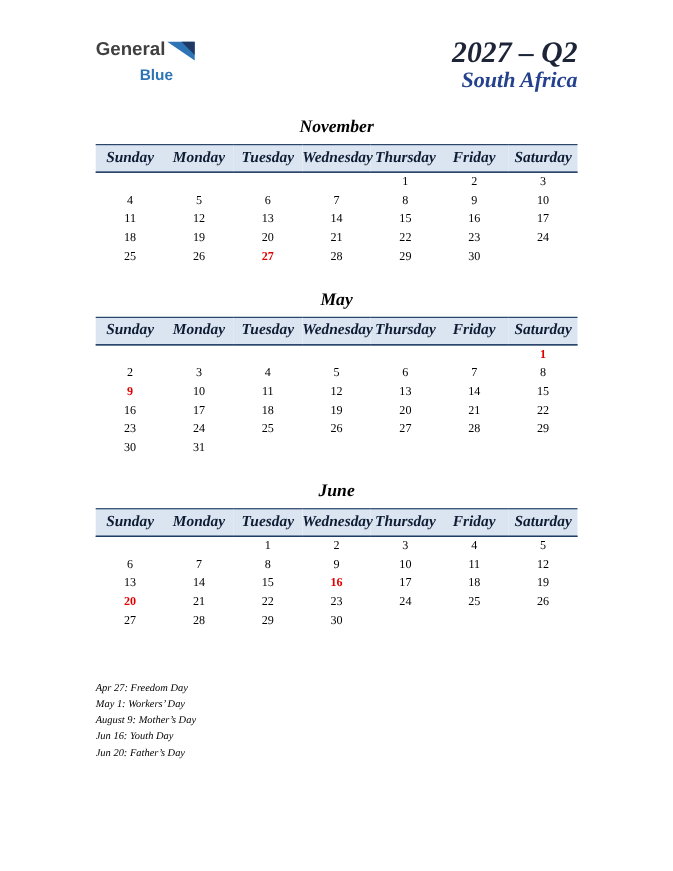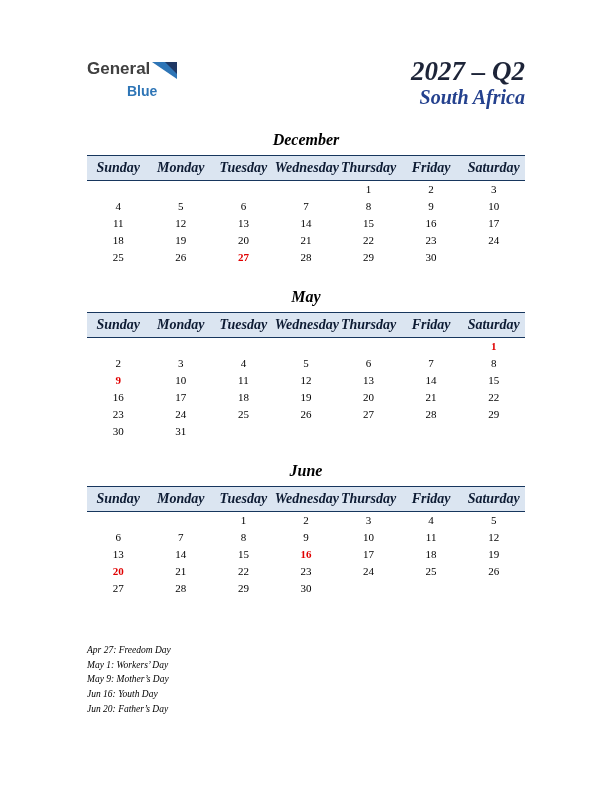--- a/index.html
+++ b/index.html
@@ -1,17 +1,17 @@
 <!DOCTYPE html>
 <html style="--band: #dbe5f1; --border: #17365d; --red: #e00000; --blue: #24418e; --logo-blue: #2e75b6; --logo-gray: #404040;"><head>
 <meta charset="utf-8">
 <style>
   html,body{margin:0;padding:0;background:#fff;}
   body{width:612px;height:792px;font-family:"Liberation Serif",serif;color:#000;}
-  .page{width:612px;height:792px;box-sizing:border-box;padding-top:56px;overflow:hidden;background:#fff;}
+  .page{width:612px;height:792px;box-sizing:border-box;padding-top:32px;overflow:hidden;background:#fff;}
   .content{width:438px;margin:0 auto;}
 
   
   .header{display:flex;justify-content:space-between;align-items:flex-start;}
   .logo{font-family:"Liberation Sans",sans-serif;line-height:1.05;padding-top:4px;}
   .logo-row{display:flex;align-items:flex-start;}
   .logo-general{font-size:17px;font-weight:bold;color:var(--logo-gray,#404040);}
   .logo-flag{margin-left:2px;margin-top:1px;}
   .logo-blue{font-size:14px;font-weight:bold;color:var(--logo-blue,#2e75b6);margin-left:40px;}
   .titles{text-align:right;line-height:1.12;}
@@ -53,21 +53,21 @@
       </div>
 
       <div class="titles">
         <div class="quarter-title">2027 – Q2</div>
         <div class="region-title">South Africa</div>
       </div>
     </div>
 
     <div id="months">
         <section class="month">
-          <h2 class="month-title">December</h2>
+          <h2 class="month-title">November</h2>
           <table class="cal">
             <thead>
               <tr>
                 <th>Sunday</th>
                 <th>Monday</th>
                 <th>Tuesday</th>
                 <th>Wednesday</th>
                 <th>Thursday</th>
                 <th>Friday</th>
                 <th>Saturday</th>
@@ -255,19 +255,19 @@
                 <td></td>
               </tr>
             </tbody>
           </table>
         </section>
       </div>
 
     <div class="holidays" id="holidays">
         <div class="holiday-line">Apr 27: Freedom Day</div>
         <div class="holiday-line">May 1: Workers’ Day</div>
-        <div class="holiday-line">May 9: Mother’s Day</div>
+        <div class="holiday-line">August 9: Mother’s Day</div>
         <div class="holiday-line">Jun 16: Youth Day</div>
         <div class="holiday-line">Jun 20: Father’s Day</div>
       </div>
 
   </div>
 </div>
 
 </body></html>

